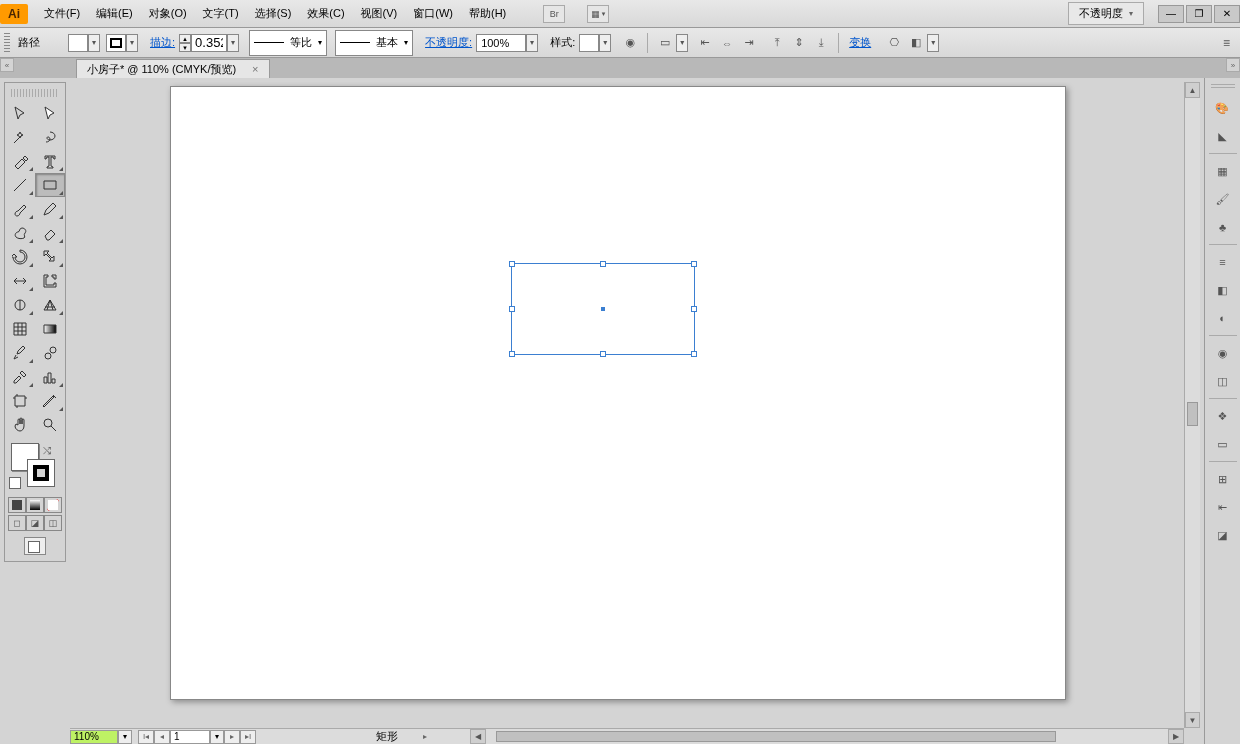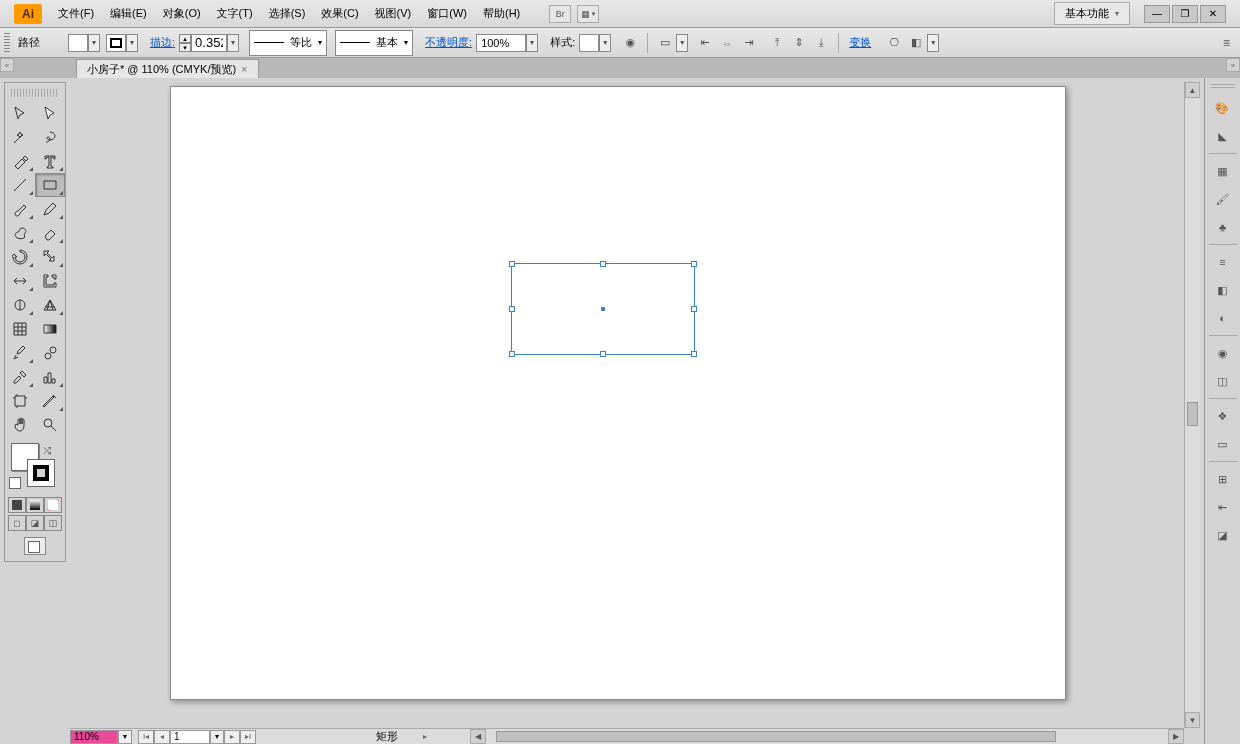--- a/index.html
+++ b/index.html
@@ -1,27 +1,27 @@
 <!DOCTYPE html>
 <html><head>
 <meta charset="utf-8">
 <style>
 * { margin: 0; padding: 0; box-sizing: border-box; font-family: "Microsoft YaHei", Arial, sans-serif; font-size: 11px; user-select: none; }
 body { width: 1240px; height: 744px; background: #d4d4d4; overflow: hidden; position: relative; }
 
 
-.menubar { height: 28px; background: linear-gradient(#e8e8e8,#d8d8d8); border-bottom: 1px solid #999; display: flex; align-items: center; padding: 0 14px; }
+.menubar { height: 28px; background: linear-gradient(#e8e8e8,#d8d8d8); border-bottom: 1px solid #999; display: flex; align-items: center; padding: 0 0; }
 .ai-logo { width: 28px; height: 20px; background: #ff9a00; color: #4b2600; font-weight: bold; font-size: 12px; display: flex; align-items: center; justify-content: center; border-radius: 2px; margin-right: 8px; }
 .menu-item { padding: 4px 8px; cursor: pointer; }
 .menubar-spacer { flex: 1; }
 .win-controls { display: flex; gap: 2px; margin-left: 6px; }
 .win-btn { width: 26px; height: 18px; background: #c9c9c9; border: 1px solid #999; display: flex; align-items: center; justify-content: center; font-size: 10px; cursor: pointer; }
 .workspace-switch { padding: 3px 10px; background: #e8e8e8; border: 1px solid #aaa; margin-right: 8px; display: flex; align-items: center; cursor: pointer; }
 .workspace-switch::after { content: "▾"; margin-left: 6px; font-size: 8px; color: #666; }
-.br-btn, .square-btn { width: 22px; height: 18px; background: #e6e6e6; border: 1px solid #aaa; margin: 0 3px; display: flex; align-items: center; justify-content: center; font-size: 9px; color: #555; cursor: pointer; }
+.br-btn, .square-btn { width: 22px; height: 18px; background: #e6e6e6; border: 1px solid #aaa; margin: 0 11px; display: flex; align-items: center; justify-content: center; font-size: 9px; color: #555; cursor: pointer; }
 .square-btn::after { content: "▾"; margin-left: 2px; font-size: 7px; }
 
 
 .control-bar { height: 30px; background: linear-gradient(#e8e8e8,#d8d8d8); border-bottom: 1px solid #999; display: flex; align-items: center; padding: 0 4px; }
 .grip { width: 6px; height: 20px; background-image: repeating-linear-gradient( to bottom, #888 0 1px, transparent 1px 3px); margin-right: 4px; }
 .ctl-label { margin: 0 4px; font-size: 11px; }
 .ctl-link { color: #0055cc; text-decoration: underline; cursor: pointer; margin: 0 4px; }
 .swatch-box { width: 20px; height: 18px; border: 1px solid #888; background: #fff; margin-right: 0; }
 .swatch-drop { width: 12px; height: 18px; border: 1px solid #888; background: #eee; display: flex; align-items: center; justify-content: center; font-size: 8px; color: #555; cursor: pointer; }
 .stroke-swatch { background: #fff; position: relative; }
@@ -34,21 +34,21 @@
 .opacity-input { width: 50px; height: 18px; border:1px solid #888; background:#fff; padding:0 4px; font-size:11px; }
 .sep { width:1px; height:20px; background:#aaa; margin:0 6px; }
 .icon-btn { width: 22px; height: 20px; border: 1px solid transparent; display: flex; align-items: center; justify-content: center; cursor: pointer; color: #555; }
 .ctl-flex { flex:1; }
 .ctl-menu { font-size: 12px; color:#555; padding:0 6px; cursor:pointer; }
 
 
 .tab-row { height: 20px; background: #b8b8b8; display: flex; align-items: flex-end; padding-left: 76px; }
 .collapse-tab-left { position:absolute; top:58px; left: 0; width:14px; height:14px; background:#d4d4d4; border:1px solid #aaa; font-size:8px; display:flex; align-items:center; justify-content:center; color:#666; cursor:pointer; }
 .collapse-tab-right { position:absolute; top:58px; right: 0; width:14px; height:14px; background:#d4d4d4; border:1px solid #aaa; font-size:8px; display:flex; align-items:center; justify-content:center; color:#666; cursor:pointer; }
-.doc-tab { height: 19px; background: #e6e6e6; border: 1px solid #999; border-bottom: none; padding: 0 10px; display: flex; align-items: center; font-size: 11px; gap: 5px; }
+.doc-tab { height: 19px; background: #e6e6e6; border: 1px solid #999; border-bottom: none; padding: 0 10px; display: flex; align-items: center; font-size: 11px; gap: 16px; }
 .doc-tab .close { font-size: 11px; color: #777; cursor: pointer; }
 
 
 .toolbox { position: absolute; left: 4px; top: 82px; width: 62px; background: #d4d4d4; border: 1px solid #9a9a9a; padding-top: 6px; }
 .toolbox-grip { height:8px; background-image: repeating-linear-gradient(to right, #aaa 0 1px, transparent 1px 3px); margin: 0 6px 4px; }
 .tool-grid { display: grid; grid-template-columns: 1fr 1fr; }
 .tool { width: 30px; height: 24px; display: flex; align-items: center; justify-content: center; border: 1px solid transparent; cursor: pointer; position: relative; }
 .tool.selected { background: #bcbcbc; border: 1px solid #8a8a8a; box-shadow: inset 1px 1px 2px rgba(0,0,0,.3); }
 .tool svg { width: 16px; height: 16px; }
 .tool .corner { position:absolute; right:1px; bottom:1px; width:0; height:0; border-left:4px solid transparent; border-bottom:4px solid #555; }
@@ -90,21 +90,21 @@
 .vscroll .up,.vscroll .down{height:16px;background:#cfcfcf;border:1px solid #aaa;display:flex;align-items:center;justify-content:center;font-size:8px;color:#555;cursor:pointer;}
 .vscroll .down{position:absolute;bottom:0;left:0;right:0;}
 .vscroll .thumb{position:absolute;left:2px;right:2px;top:320px;height:24px;background:#c0c0c0;border:1px solid #999;}
 .hscroll { position:absolute; left:470px; right:56px; bottom:0; height:16px; background:#dcdcdc; border-top:1px solid #aaa; display:flex;}
 .hscroll .btn{width:16px;background:#cfcfcf;border:1px solid #aaa;display:flex;align-items:center;justify-content:center;font-size:8px;color:#555;cursor:pointer;}
 .hscroll .track{flex:1;position:relative;}
 .hscroll .thumb{position:absolute;top:2px;bottom:2px;left:10px;width:560px;background:#c0c0c0;border:1px solid #999;}
 
 
 .status-bar { position:absolute; left:70px; right:56px; bottom:0; height:16px; background:#dcdcdc; border-top:1px solid #aaa; display:flex; align-items:center;}
-.zoom-box { width:48px; height:14px; border:1px solid #999; background:#ec4899; padding:0 3px; font-size:10px; display:flex; align-items:center;}
+.zoom-box { width:48px; height:14px; border:1px solid #999; background:#bef264; padding:0 3px; font-size:10px; display:flex; align-items:center;}
 .zoom-drop { width:14px;height:14px;border:1px solid #999;background:#eee;font-size:8px;display:flex;align-items:center;justify-content:center;cursor:pointer;}
 .nav-btn { width:16px;height:14px;border:1px solid #999;background:#eee;font-size:8px;display:flex;align-items:center;justify-content:center;cursor:pointer; color:#666;}
 .artboard-num { width:40px;height:14px;border:1px solid #999;background:#fff;padding:0 3px;font-size:10px;}
 .status-label { margin: 0 20px 0 120px; font-size:11px;}
 .status-drop { width:14px;height:14px;font-size:8px;display:flex;align-items:center;justify-content:center;cursor:pointer;color:#666;}
 </style>
 </head>
 <body>
 
 <div class="menubar">
@@ -115,21 +115,21 @@
   <div class="menu-item">文字(T)</div>
   <div class="menu-item">选择(S)</div>
   <div class="menu-item">效果(C)</div>
   <div class="menu-item">视图(V)</div>
   <div class="menu-item">窗口(W)</div>
   <div class="menu-item">帮助(H)</div>
   <div style="width:18px"></div>
   <div class="br-btn">Br</div>
   <div class="square-btn">▦</div>
   <div class="menubar-spacer"></div>
-  <div class="workspace-switch">基本功能</div>
+  <div class="workspace-switch">不透明度</div>
   <div class="win-controls">
     <div class="win-btn">—</div>
     <div class="win-btn">❐</div>
     <div class="win-btn">✕</div>
   </div>
 </div>
 
 <div class="control-bar">
   <div class="grip"></div>
   <span class="ctl-label">路径</span>

